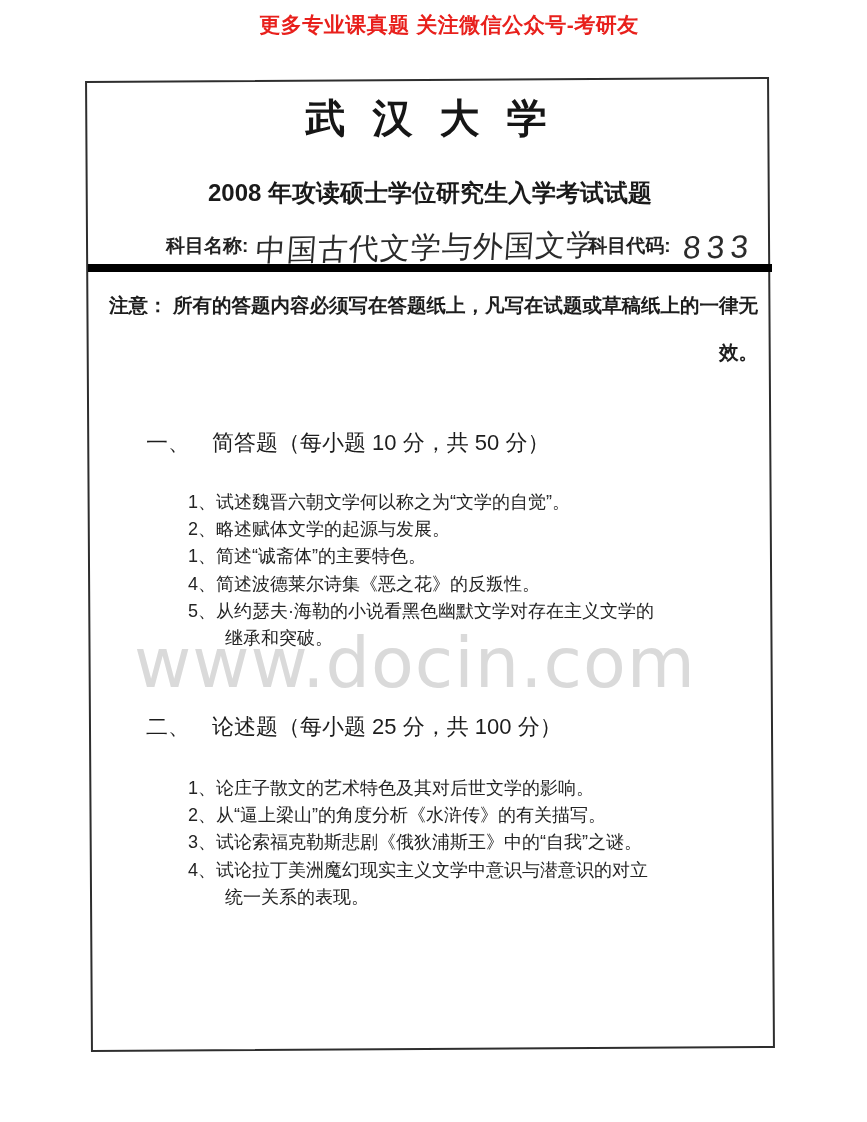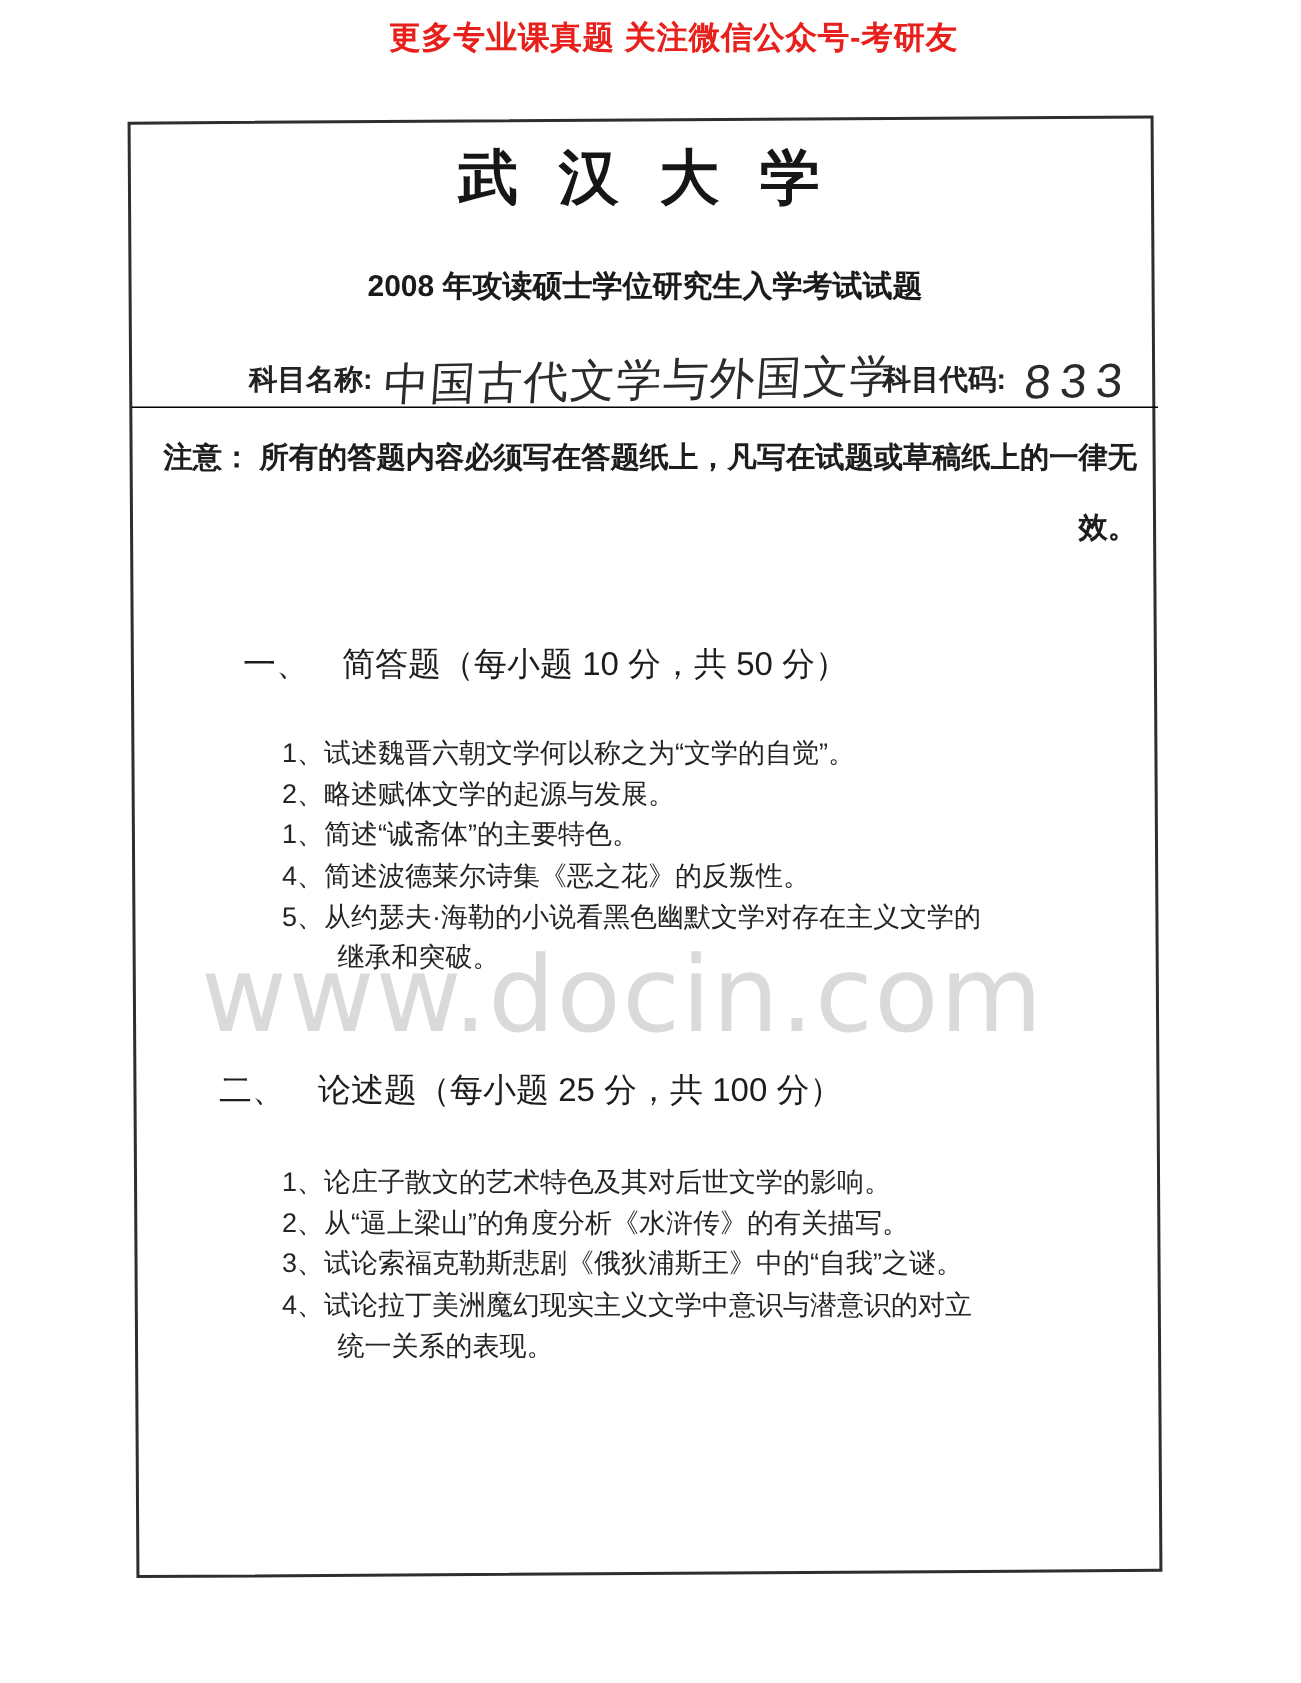--- a/index.html
+++ b/index.html
@@ -39,33 +39,33 @@
     width: 684px; height: 971px;
     z-index: 2;
   }
   .paper-border {
     position: absolute; left: 0; top: 0; right: 0; bottom: 0;
     border: 2px solid #2e2e2e;
     transform: rotate(-0.35deg);
   }
   .header-box {
     position: absolute; left: 0; top: 0; width: 100%; height: 193px;
-    border-bottom: 1px solid #000000;
+    border-bottom: 8px solid #000000;
   }
   .univ-title {
     position: absolute; top: 12px; left: 0; width: 100%;
     text-align: center;
     font-size: 40px; font-weight: bold;
     letter-spacing: 8px;
     color: #161616;
   }
   .exam-title {
     position: absolute; top: 98px; left: 0; width: 100%;
     text-align: center;
-    font-size: 20px; font-weight: bold;
+    font-size: 24px; font-weight: bold;
     color: #1a1a1a;
   }
   .subject-row {
     position: absolute; left: 78px; right: 15px; bottom: 1px;
     display: flex; align-items: flex-end;
     white-space: nowrap;
   }
   .subject-label {
     font-size: 19px; font-weight: bold; color: #222;
     padding-bottom: 4px;
@@ -87,21 +87,21 @@
     color: #1d1d1d;
     text-align: right;
   }
 
   .section-header {
     position: absolute; left: 58px;
     font-size: 22px; color: #1d1d1d;
     white-space: nowrap;
   }
   .section-header .sec-num { margin-right: 22px; }
-  .sec1-header { top: 349px; margin-left: 16px; }
+  .sec1-header { top: 349px; }
   .sec2-header { top: 633px; }
 
   .q-list {
     position: absolute; left: 100px; width: 560px;
     font-size: 18px; line-height: 27.2px;
     color: #242424;
   }
   .q-list-1 { top: 410px; }
   .q-list-2 { top: 696px; }
   .q-line { white-space: nowrap; }

